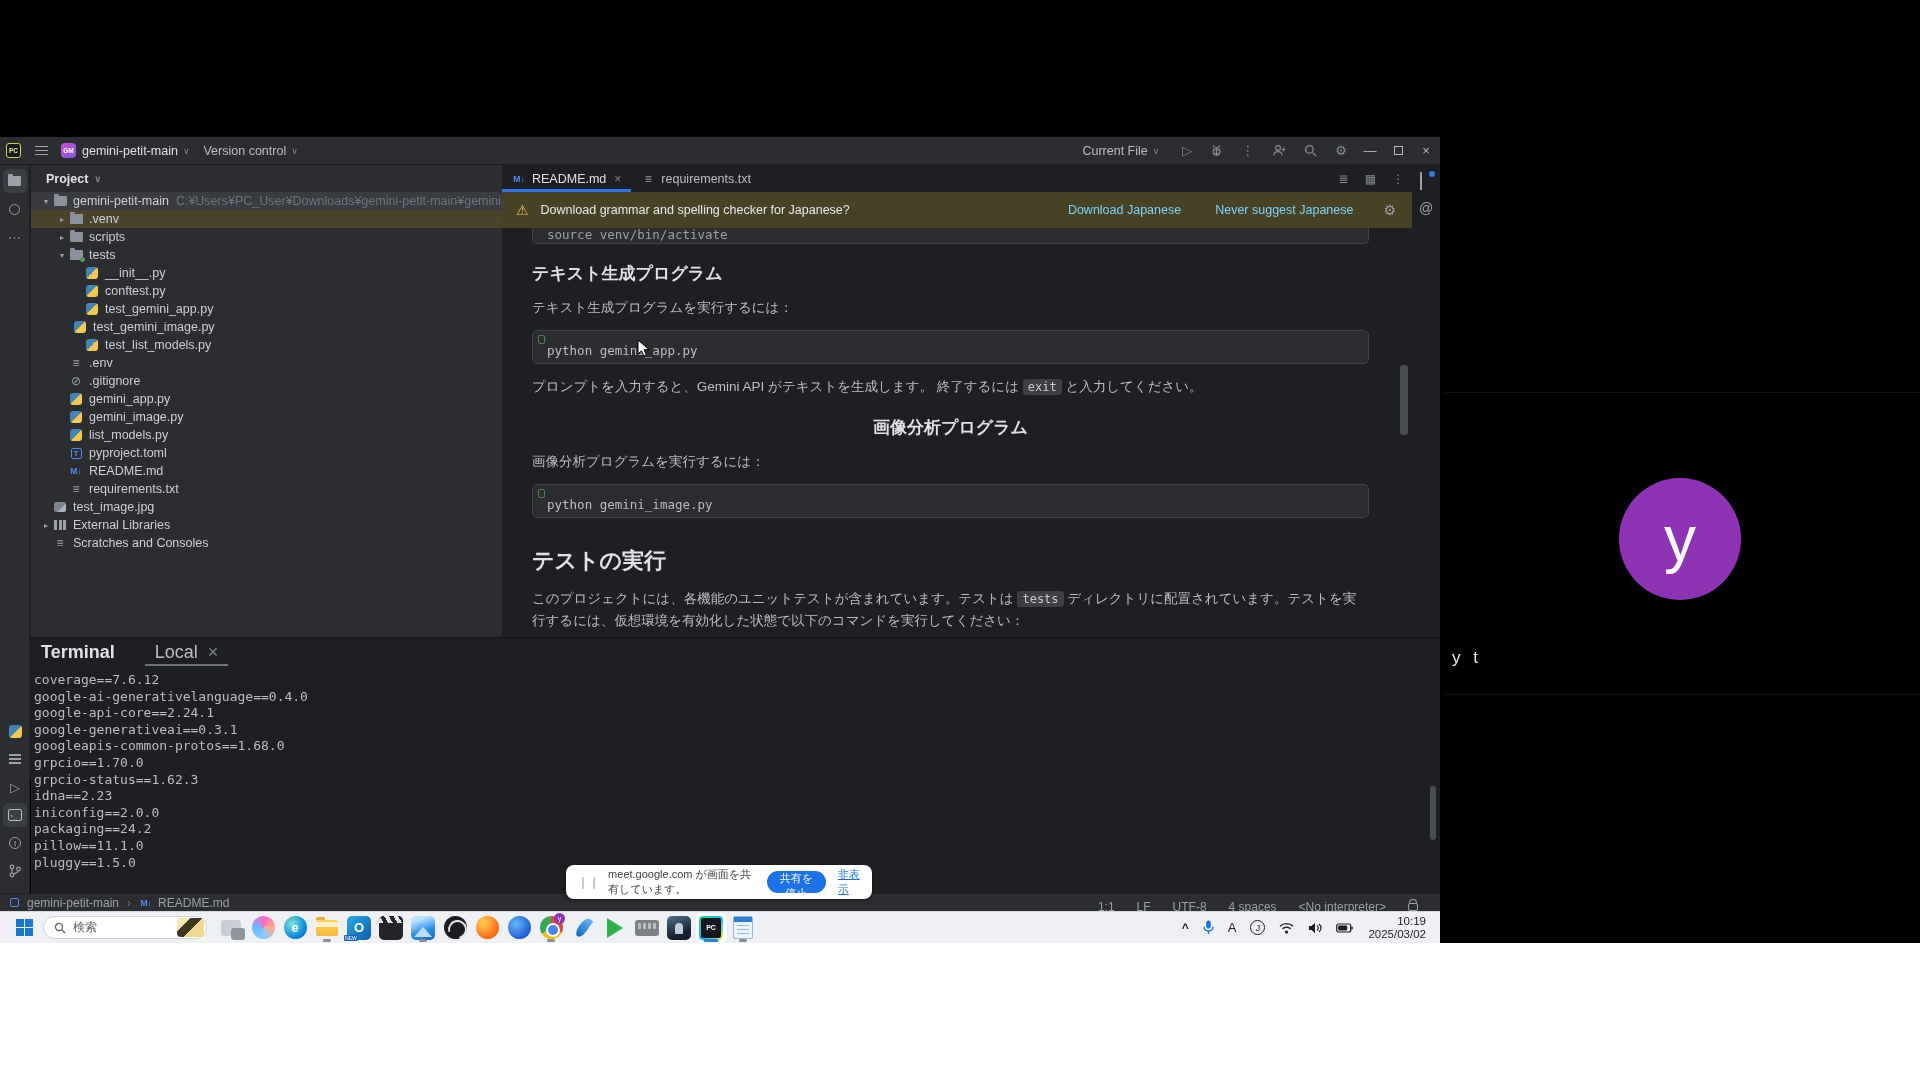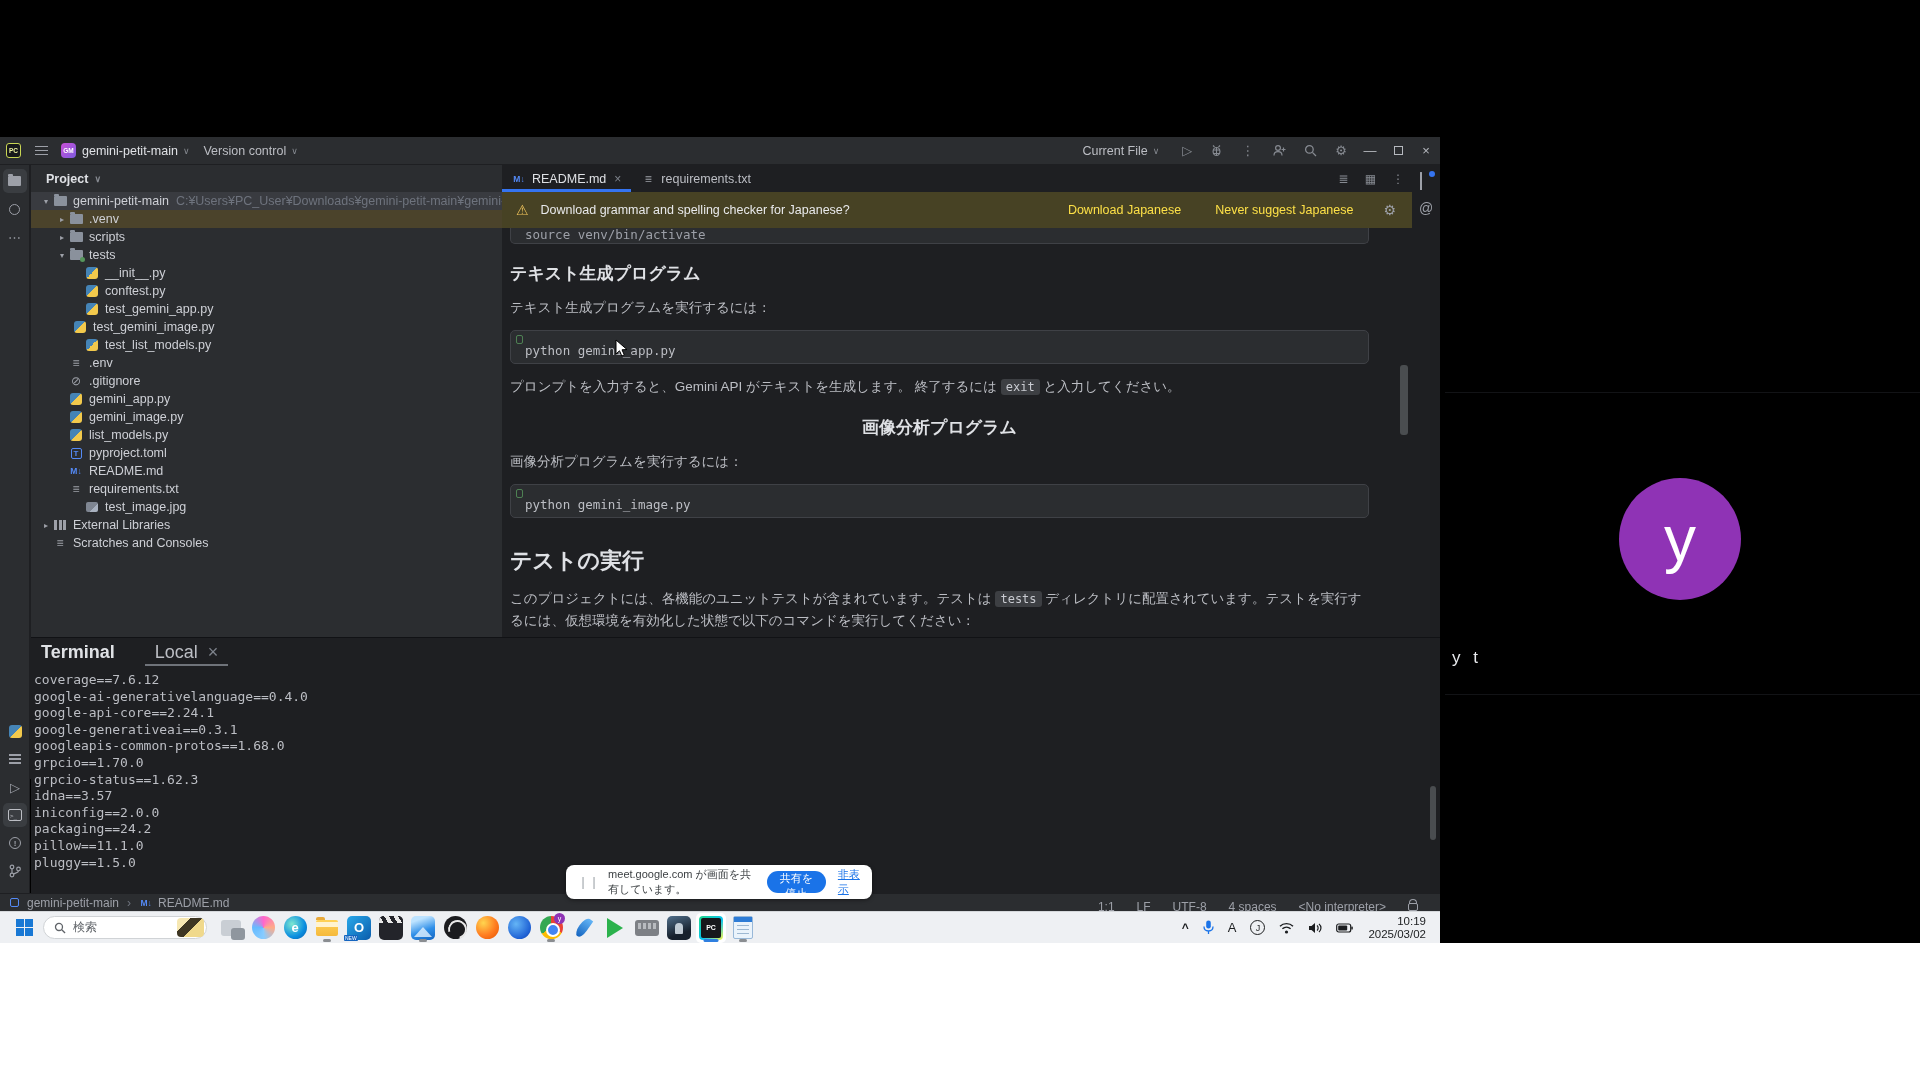--- a/index.html
+++ b/index.html
@@ -92,26 +92,26 @@
   .bell { position:relative; width:13px; height:13px; margin:8px auto 0; }
   .bell .cup { width:11px; height:9px; border:1.3px solid #9da0a8; border-bottom:none; border-radius:6px 6px 0 0; margin:2px auto 0;}
   .bell .bar { width:13px; height:1.3px; background:#9da0a8; }
   .bell .dot { position:absolute; right:-2px; top:-2px; width:6px; height:6px; border-radius:50%; background:#3574f0;}
   .ai-at { text-align:center; color:#9da0a8; font-size:14px; margin-top:14px; }
 
   
   #banner { position:absolute; left:502px; top:55px; width:910px; height:36px; background:#474224;
     display:flex; align-items:center; font-size:12.5px; color:#e8e9eb; }
   #banner .warn { color:#f2c55c; font-size:14px; margin:0 12px 0 14px; }
-  #banner .blink { color:#fde047; margin-left:34px; }
+  #banner .blink { color:#7dd3fc; margin-left:34px; }
   #banner .gear { color:#9da0a8; margin:0 16px 0 30px; font-size:14px;}
 
   
   #editor { position:absolute; left:502px; top:91px; width:898px; height:546px; background:#1e1f22;
-    overflow:hidden; padding:0 31px 0 8px; color:#bcbec4; }
+    overflow:hidden; padding:0 31px 0 30px; color:#bcbec4; }
   .md-h2 { font-size:22px; font-weight:bold; color:#dfe1e5; }
   .md-h3 { font-size:17px; font-weight:bold; color:#dfe1e5; }
   .md-p  { font-size:13.5px; line-height:21px; color:#bcbec4; max-width:856px;}
   .md-code { background:#2b2d30; border:1px solid #3f4146; border-radius:5px; height:34px; position:relative;
     font-family:"DejaVu Sans Mono",monospace; font-size:12.5px; color:#bcbec4; padding:12px 0 0 14px; }
   .md-code .lang-dot { position:absolute; left:5px; top:4px; width:7px; height:9px; border:1px solid #57965c; border-radius:2px; opacity:.8;}
   .md-code-tail { background:#2b2d30; border:1px solid #3f4146; border-top:none; border-radius:0 0 5px 5px; height:16px;
     font-family:"DejaVu Sans Mono",monospace; font-size:12.5px; color:#9da0a8; padding:0 0 2px 14px; display:flex; align-items:center;}
   .chip { background:#3d3f43; border-radius:3px; padding:1px 5px; font-family:"DejaVu Sans Mono",monospace; font-size:12px; color:#c9cbd1;}
   #cursor-arrow { position:absolute; left:104px; top:8px; }
@@ -412,21 +412,21 @@
           <div class="trow" style="padding-left: 24px;">
             <span class="chev"></span>
             <span class="ticon ti-md">M↓</span>
             <span class="tlabel">README.md</span>
           </div>
           <div class="trow" style="padding-left: 24px;">
             <span class="chev"></span>
             <span class="ticon">≡</span>
             <span class="tlabel">requirements.txt</span>
           </div>
-          <div class="trow" style="padding-left: 40px;">
+          <div class="trow" style="padding-left: 8px;">
             <span class="chev"></span>
             <span class="ticon">
               <span class="ti-img"></span>
             </span>
             <span class="tlabel">test_image.jpg</span>
           </div>
           <div class="trow" style="padding-left: 8px;">
             <span class="chev">▸</span>
             <span class="ticon">
               <span class="ti-libs"></span>
@@ -500,21 +500,21 @@
         </span>
       </div>
       <div id="term-body">
           <div>coverage==7.6.12</div>
           <div>google-ai-generativelanguage==0.4.0</div>
           <div>google-api-core==2.24.1</div>
           <div>google-generativeai==0.3.1</div>
           <div>googleapis-common-protos==1.68.0</div>
           <div>grpcio==1.70.0</div>
           <div>grpcio-status==1.62.3</div>
-          <div>idna==3.57</div>
+          <div>idna==2.23</div>
           <div>iniconfig==2.0.0</div>
           <div>packaging==24.2</div>
           <div>pillow==11.1.0</div>
           <div>pluggy==1.5.0</div>
         </div>
       <div class="scrollthumb" style="position:absolute; right:4px; top:148px; width:6px; height:54px;"></div>
     </div>
 
     <div id="statusbar">
       <div id="crumbs">

